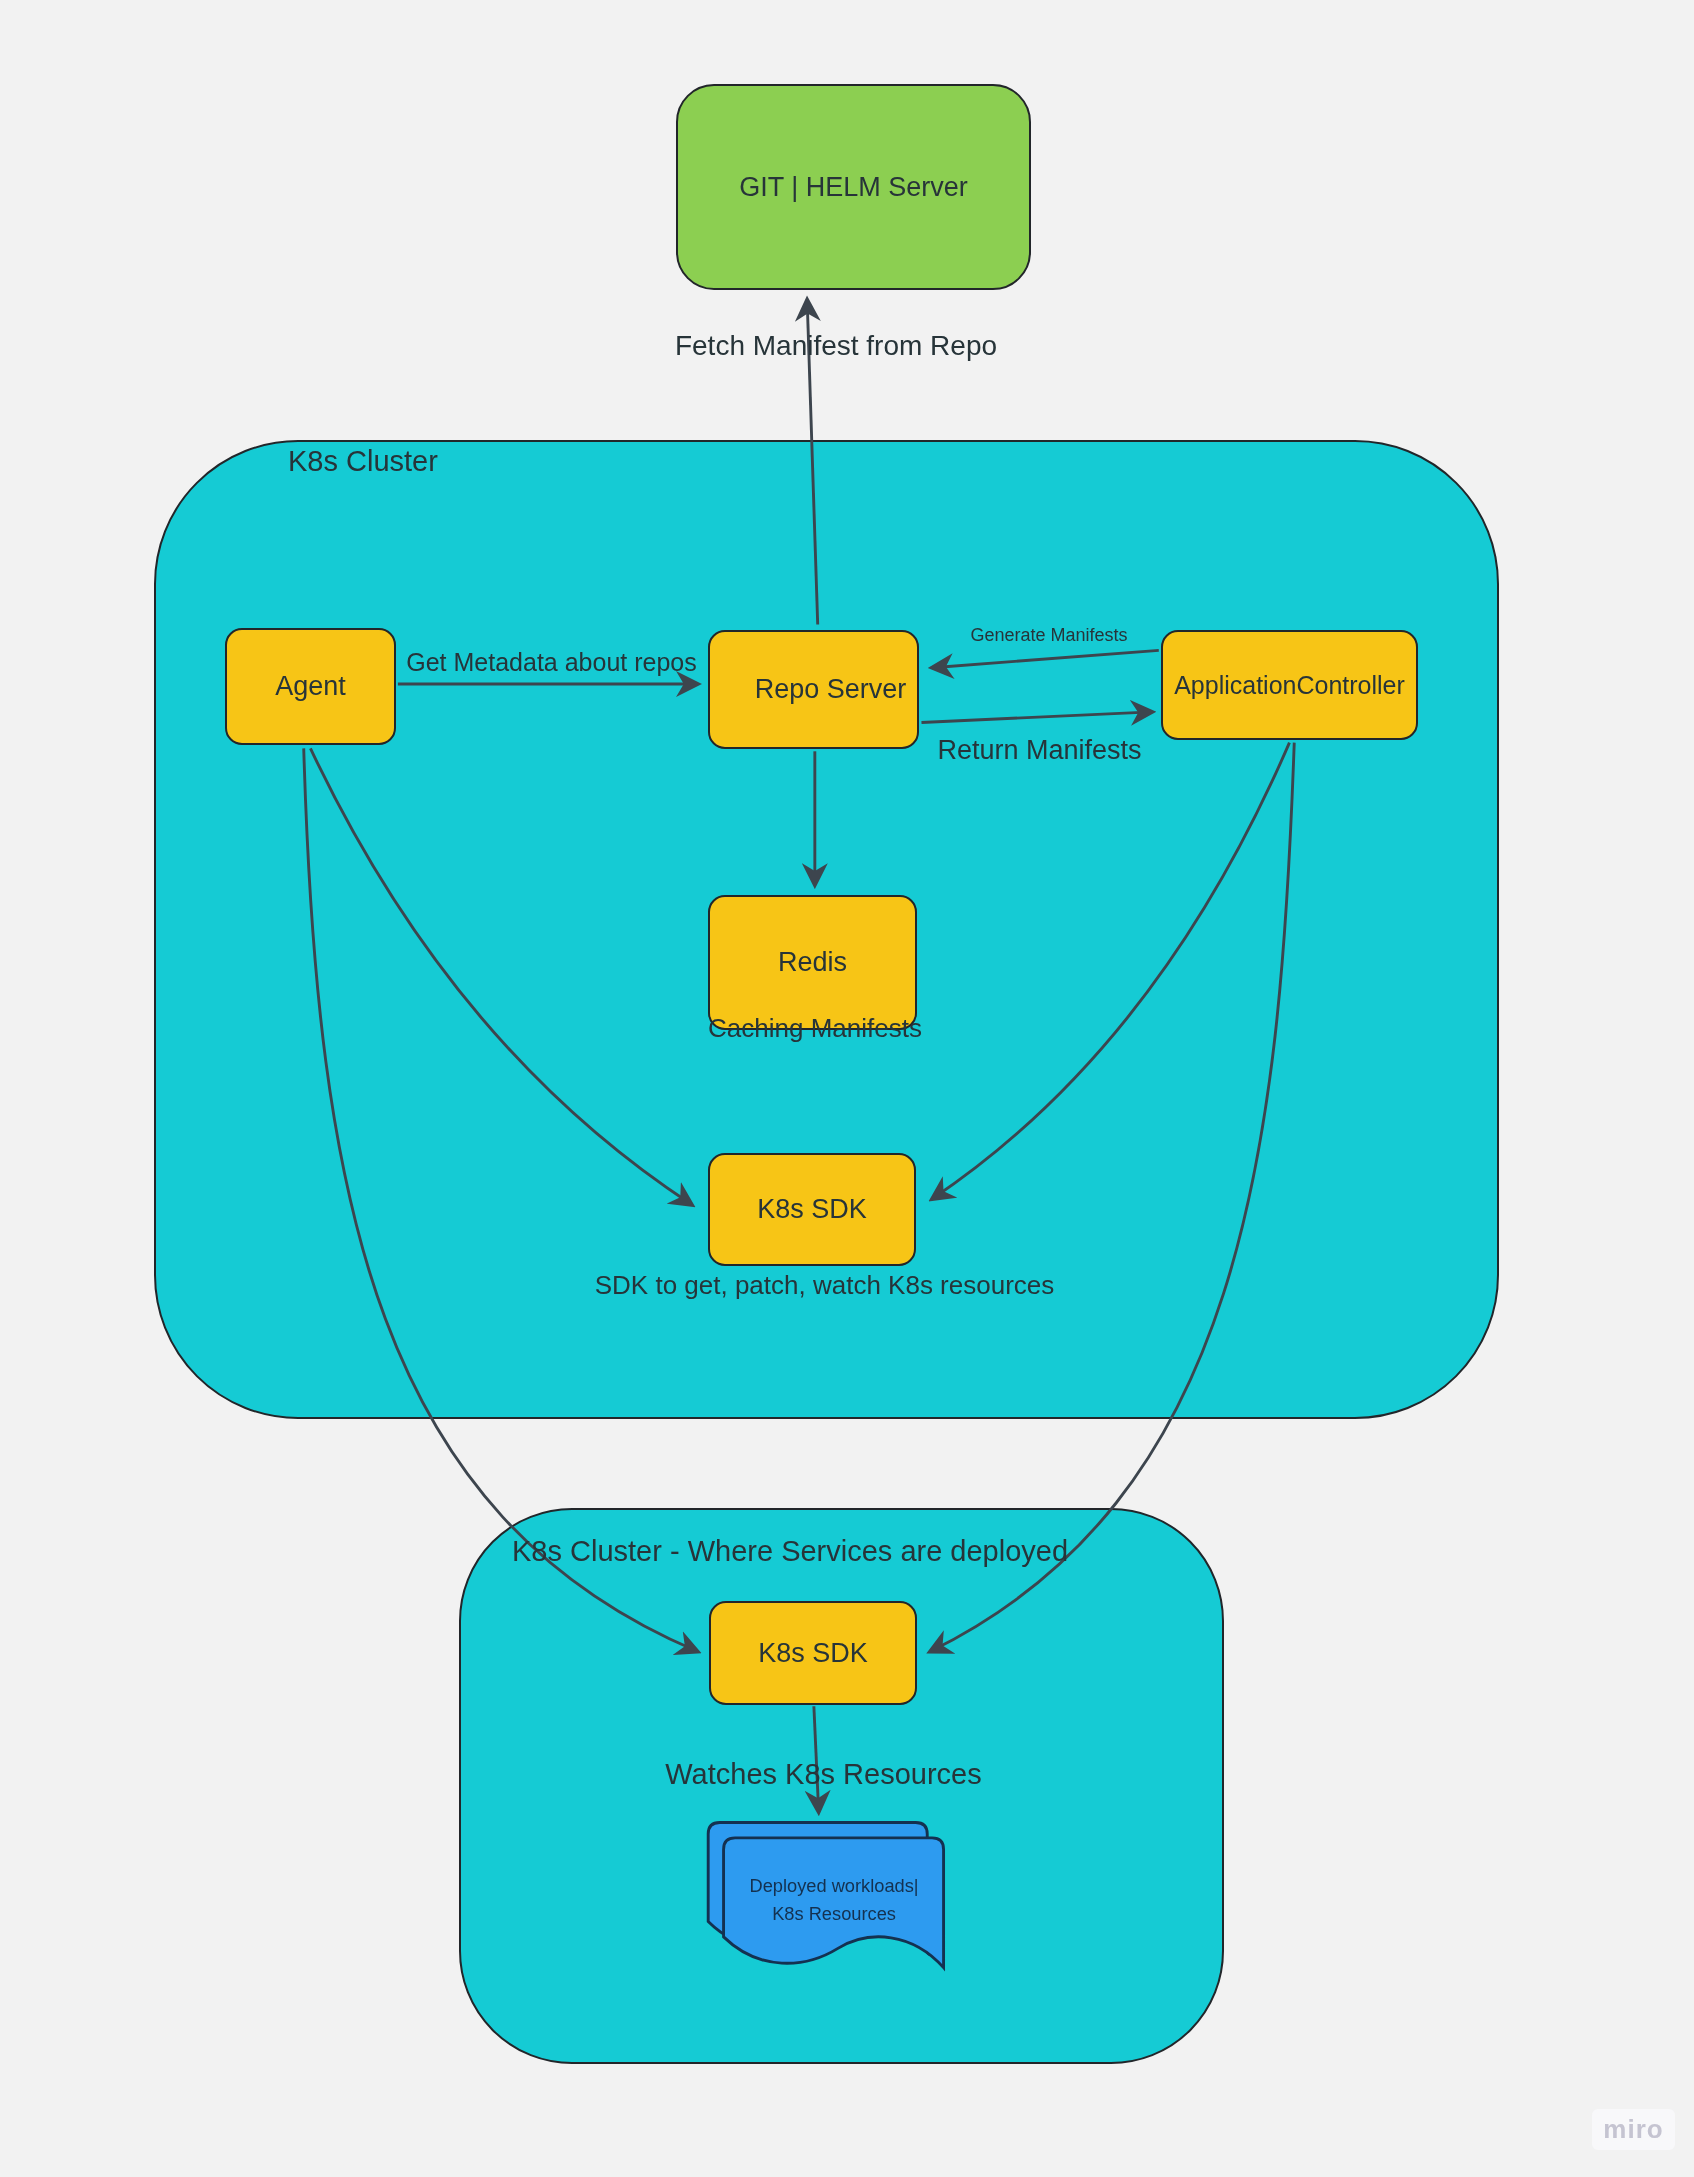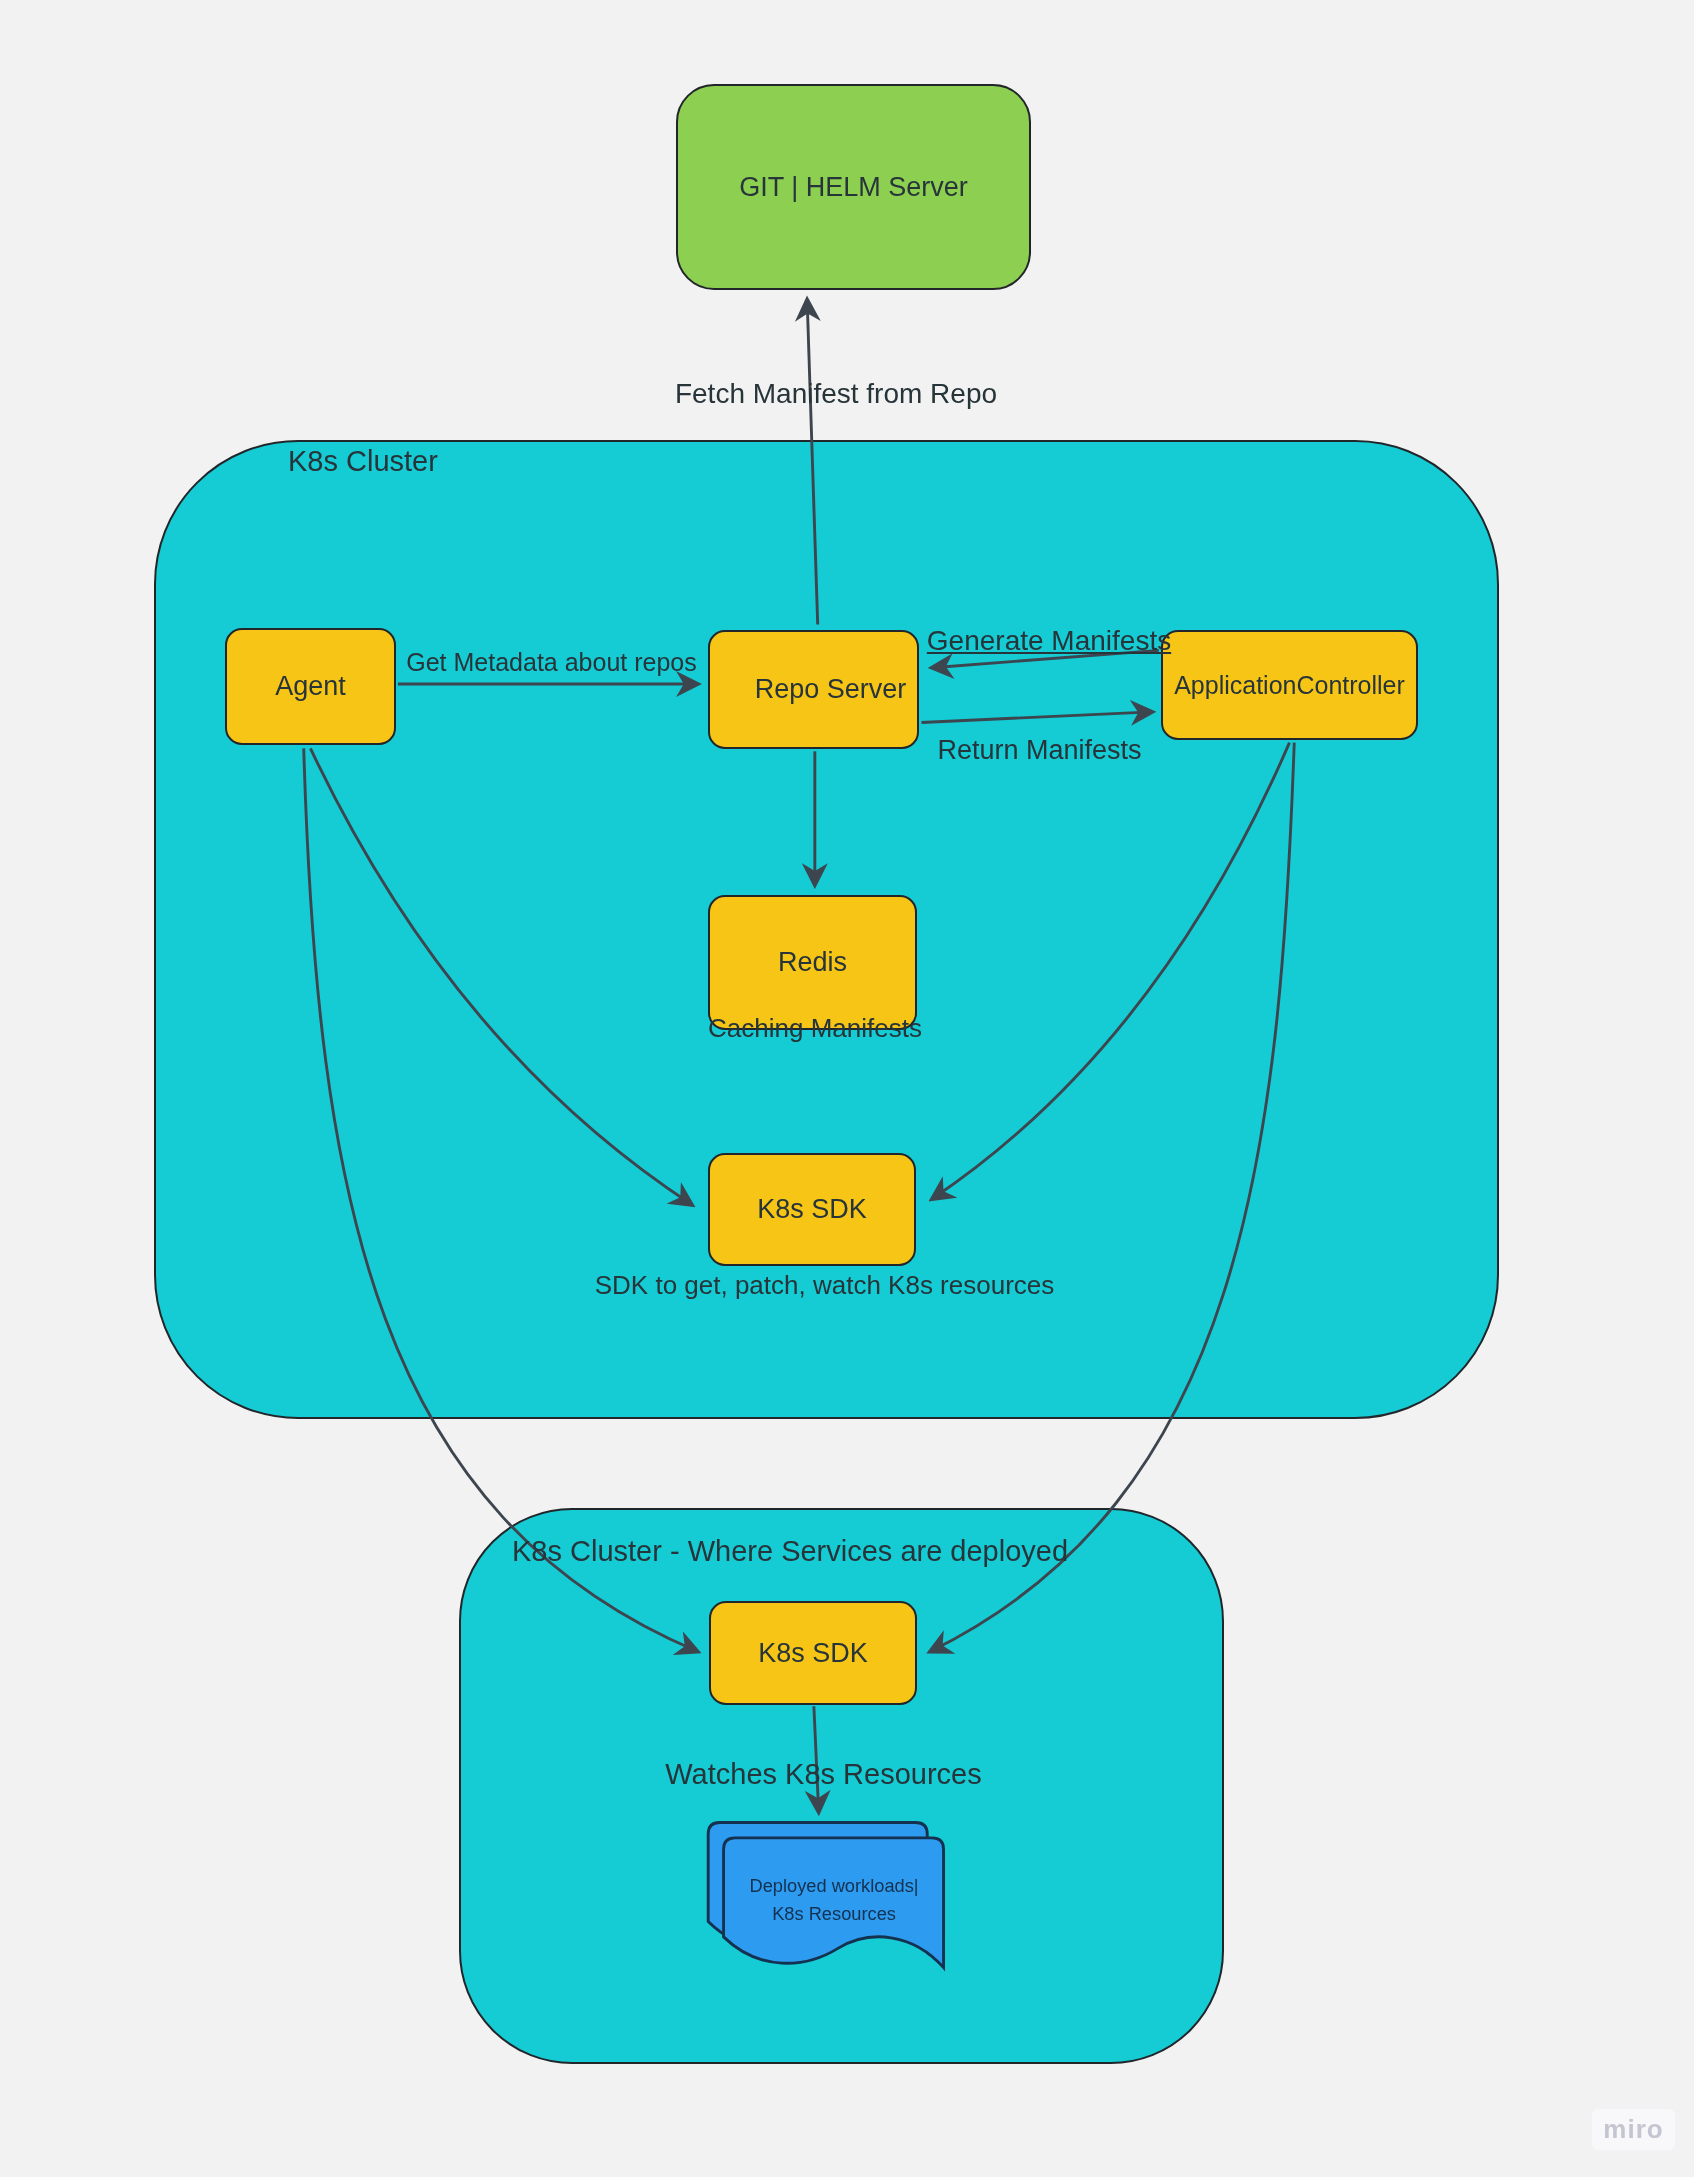--- a/index.html
+++ b/index.html
@@ -87,23 +87,23 @@
   </div>
 
   <div class="node" style="left:708px;top:1153px;width:208px;height:113px;">
     <span>K8s SDK</span>
   </div>
 
   <div class="node" style="left:709px;top:1601px;width:208px;height:104px;">
     <span>K8s SDK</span>
   </div>
 
-  <div class="lbl" style="left:596px;top:330px;width:480px;font-size:28px;margin-top:48px;">Fetch Manifest from Repo</div>
+  <div class="lbl" style="left:596px;top:330px;width:480px;font-size:28px;">Fetch Manifest from Repo</div>
   <div class="lbl" style="left:388px;top:648px;width:327px;font-size:25px;">Get Metadata about repos</div>
-  <div class="lbl" style="left:917px;top:625px;width:264px;font-size:28px;text-decoration:underline;">Generate Manifests</div>
+  <div class="lbl" style="left:917px;top:625px;width:264px;font-size:18px;">Generate Manifests</div>
   <div class="lbl" style="left:910px;top:735px;width:259px;font-size:27px;">Return Manifests</div>
   <div class="lbl" style="left:695px;top:1013px;width:240px;font-size:26px;">Caching Manifests</div>
   <div class="lbl" style="left:589px;top:1270px;width:471px;font-size:26px;">SDK to get, patch, watch K8s resources</div>
   <div class="lbl" style="left:617px;top:1758px;width:413px;font-size:29px;">Watches K8s Resources</div>
 
   <div class="watermark" style="left:1592px;top:2109px;width:83px;height:41px;">
     <span>miro</span>
   </div>
 
 </div>

